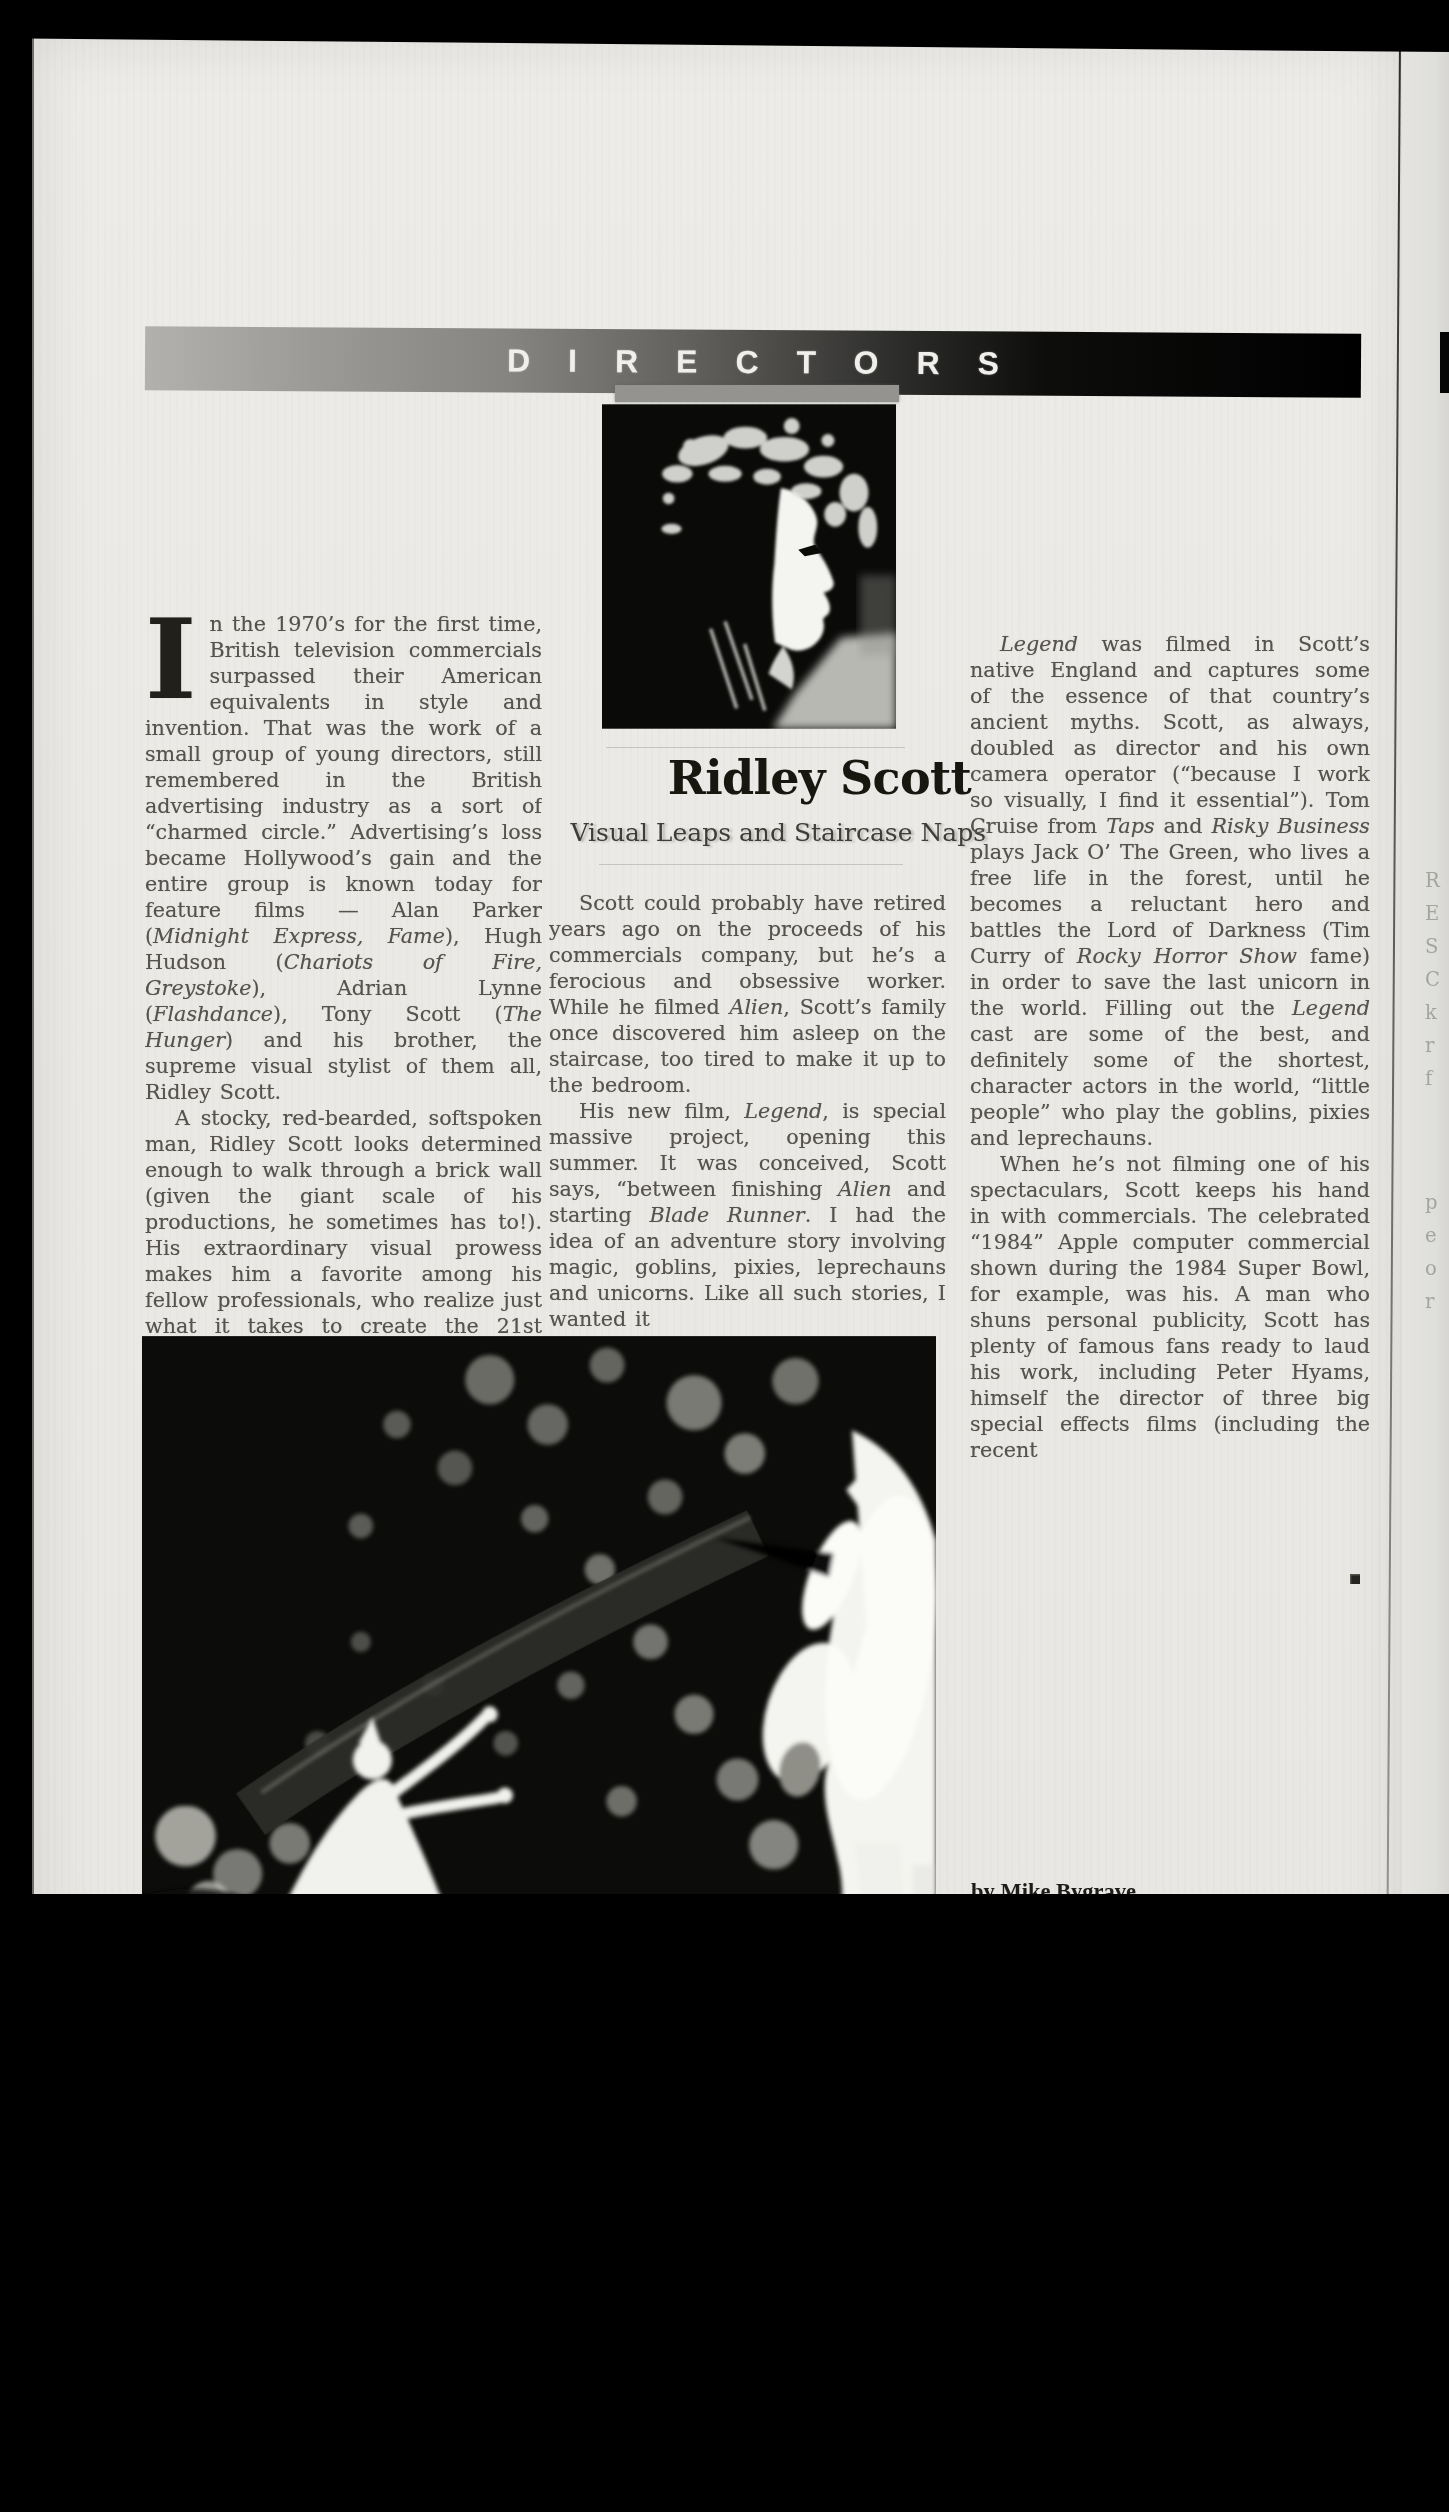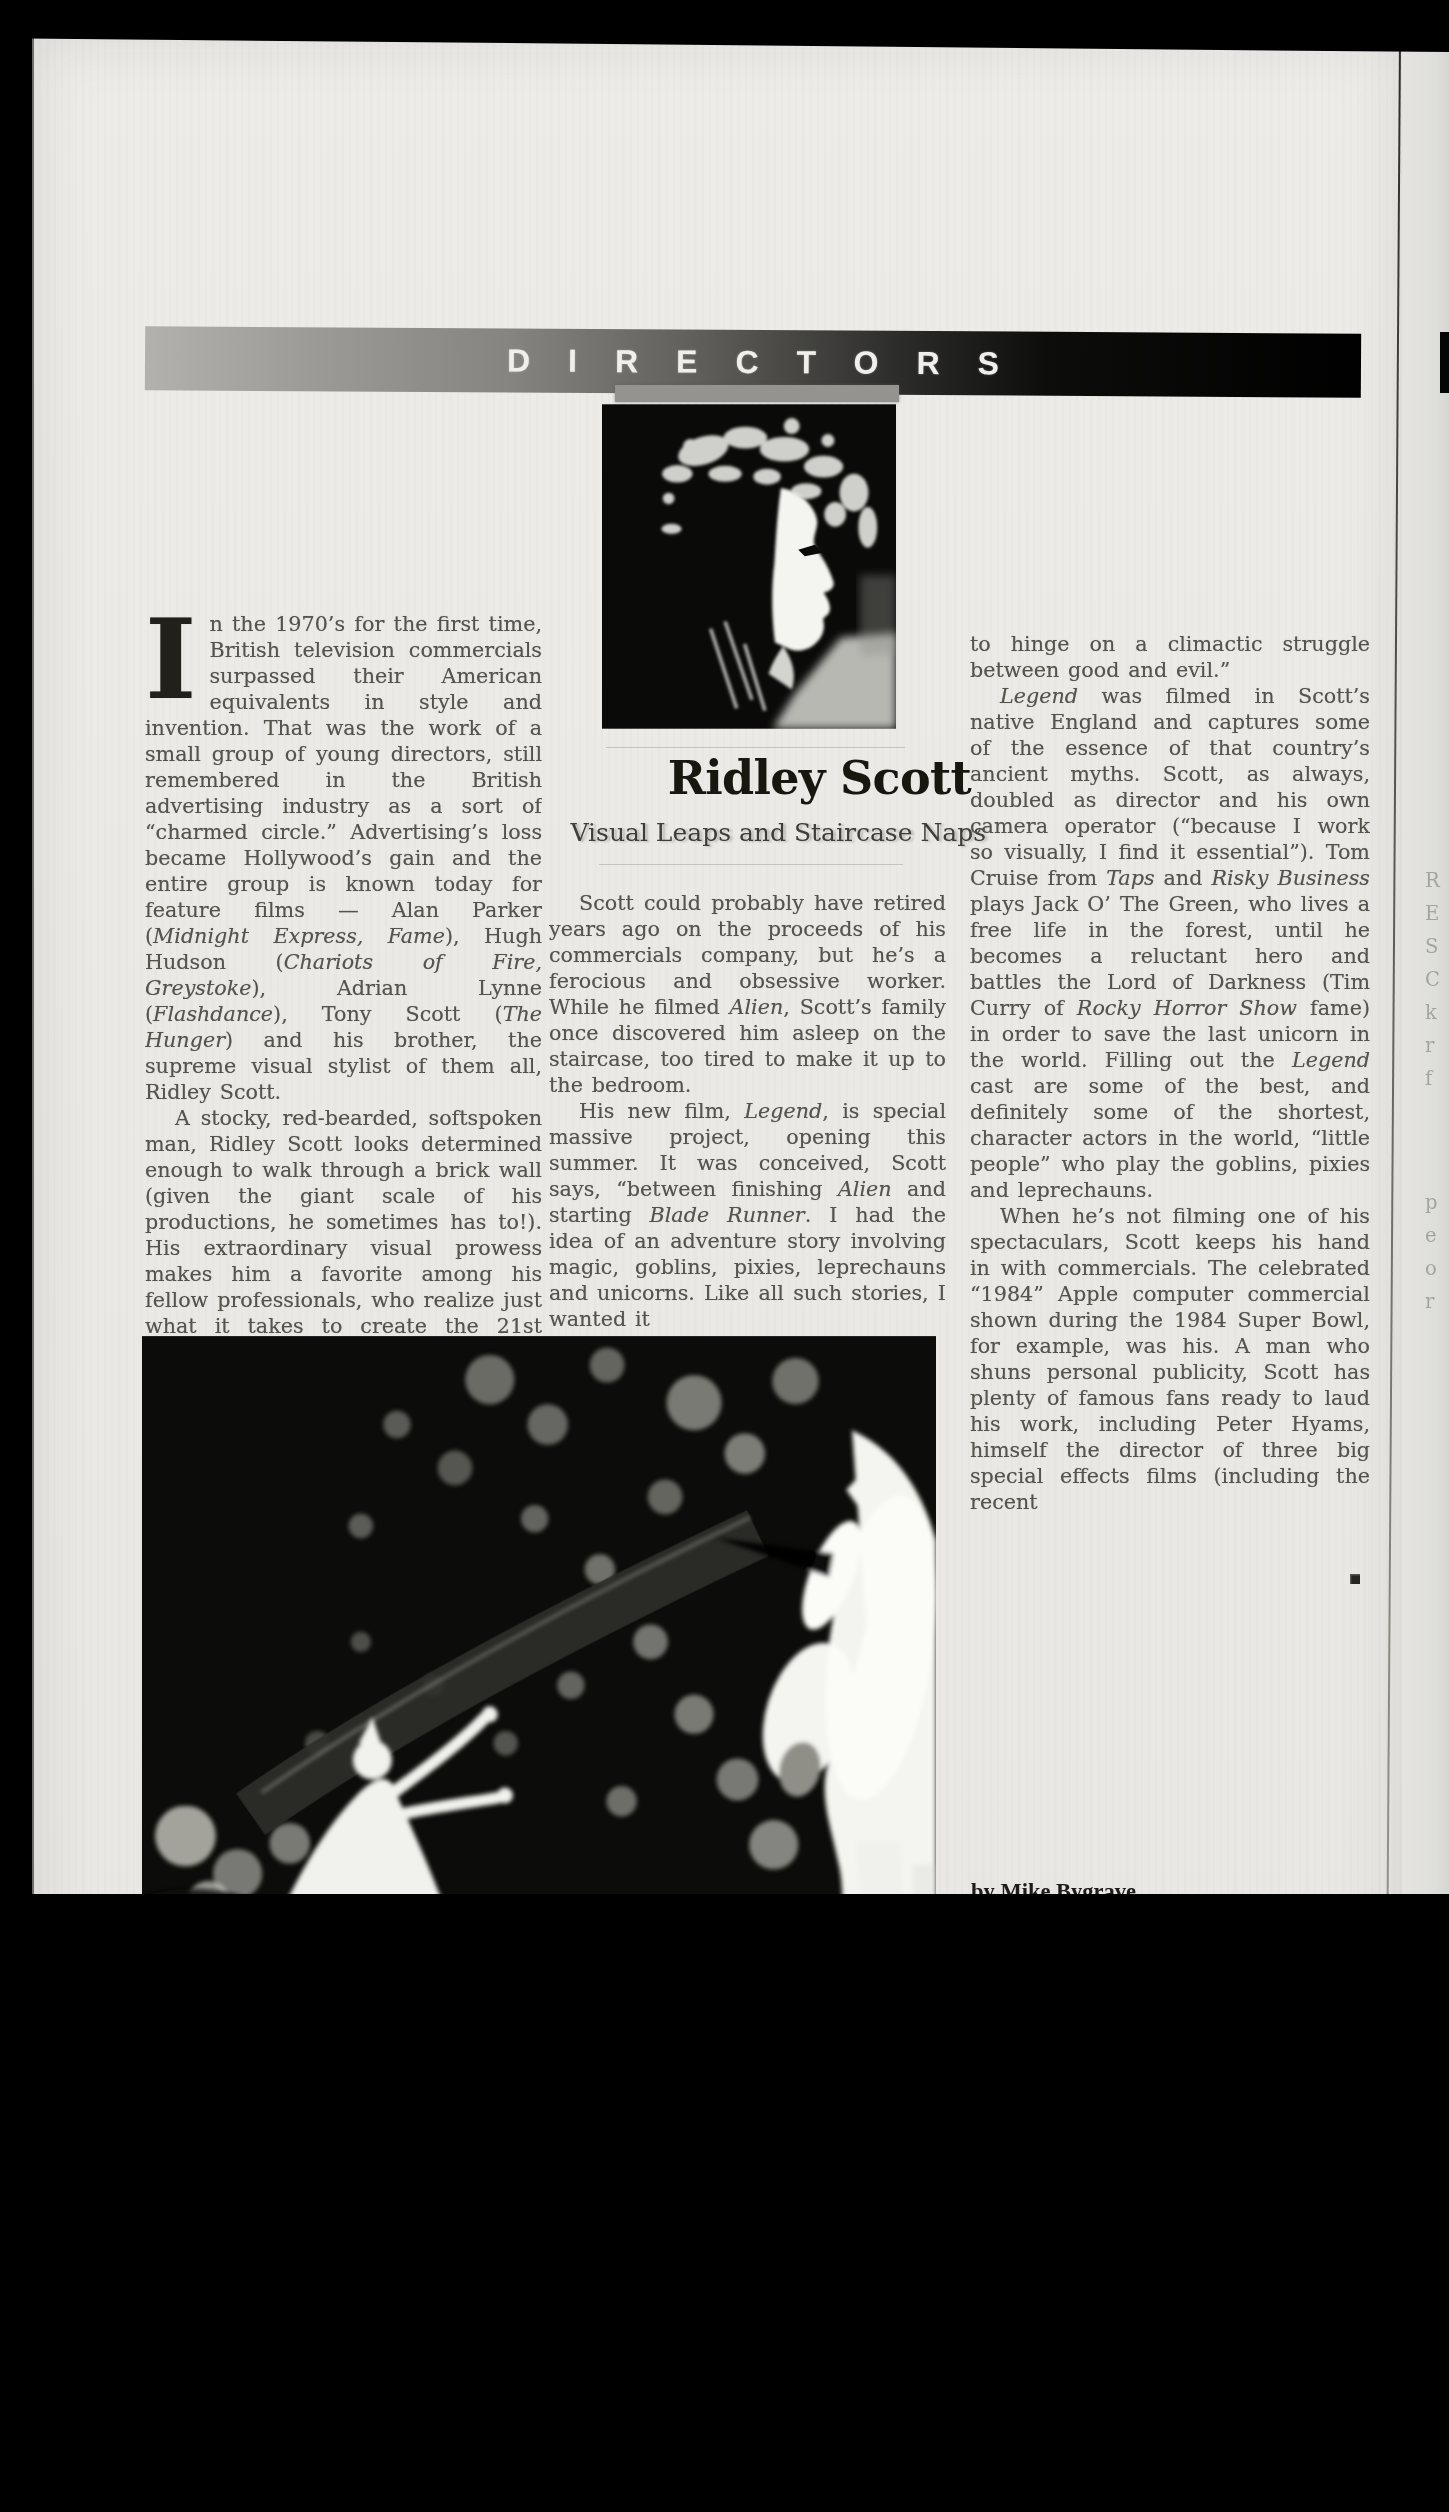--- a/index.html
+++ b/index.html
@@ -147,21 +147,20 @@
 
   <div class="column col1">
       <p class="para"><span class="dropcap">I</span><span>n the 1970’s for the first time, British television commercials surpassed their American equivalents in style and invention. That was the work of a small group of young directors, still remembered in the British advertising industry as a sort of “charmed circle.” Advertising’s loss became Hollywood’s gain and the entire group is known today for feature films — Alan Parker (</span><em>Midnight Express, Fame</em><span>), Hugh Hudson (</span><em>Chariots of Fire, Greystoke</em><span>), Adrian Lynne (</span><em>Flashdance</em><span>), Tony Scott (</span><em>The Hunger</em><span>) and his brother, the supreme visual stylist of them all, Ridley Scott.</span></p>
       <p class="para indent"><span>A stocky, red-bearded, softspoken man, Ridley Scott looks determined enough to walk through a brick wall (given the giant scale of his productions, he sometimes has to!). His extraordinary visual prowess makes him a favorite among his fellow professionals, who realize just what it takes to create the 21st century Los Angeles of </span></p>
     </div>
   <div class="column col2">
       <p class="para indent"><span>Scott could probably have retired years ago on the proceeds of his commercials company, but he’s a ferocious and obsessive worker. While he filmed </span><em>Alien</em><span>, Scott’s family once discovered him asleep on the staircase, too tired to make it up to the bedroom.</span></p>
       <p class="para indent"><span>His new film, </span><em>Legend</em><span>, is special massive project, opening this summer. It was conceived, Scott says, “between finishing </span><em>Alien</em><span> and starting </span><em>Blade Runner</em><span>. I had the idea of an adventure story involving magic, goblins, pixies, leprechauns and unicorns. Like all such stories, I wanted it</span></p>
     </div>
   <div class="column col3">
-      <p class="para"><span>to hinge on a climactic struggle between good and evil.”</span></p>
       <p class="para indent"><em>Legend</em><span> was filmed in Scott’s native England and captures some of the essence of that country’s ancient myths. Scott, as always, doubled as director and his own camera operator (“because I work so visually, I find it essential”). Tom Cruise from </span><em>Taps</em><span> and </span><em>Risky Business</em><span> plays Jack O’ The Green, who lives a free life in the forest, until he becomes a reluctant hero and battles the Lord of Darkness (Tim Curry of </span><em>Rocky Horror Show</em><span> fame) in order to save the last unicorn in the world. Filling out the </span><em>Legend</em><span> cast are some of the best, and definitely some of the shortest, character actors in the world, “little people” who play the goblins, pixies and leprechauns.</span></p>
       <p class="para indent"><span>When he’s not filming one of his spectaculars, Scott keeps his hand in with commercials. The celebrated “1984” Apple computer commercial shown during the 1984 Super Bowl, for example, was his. A man who shuns personal publicity, Scott has plenty of famous fans ready to laud his work, including Peter Hyams, himself the director of three big special effects films (including the recent </span></p>
     </div>
   <div class="endmark"></div>
 
   <div class="unicorn-photo">
     <svg width="794" height="687" viewBox="0 0 1096 948">
       <defs>
         <filter id="ub2">
             <feGaussianBlur stdDeviation="3"></feGaussianBlur>

